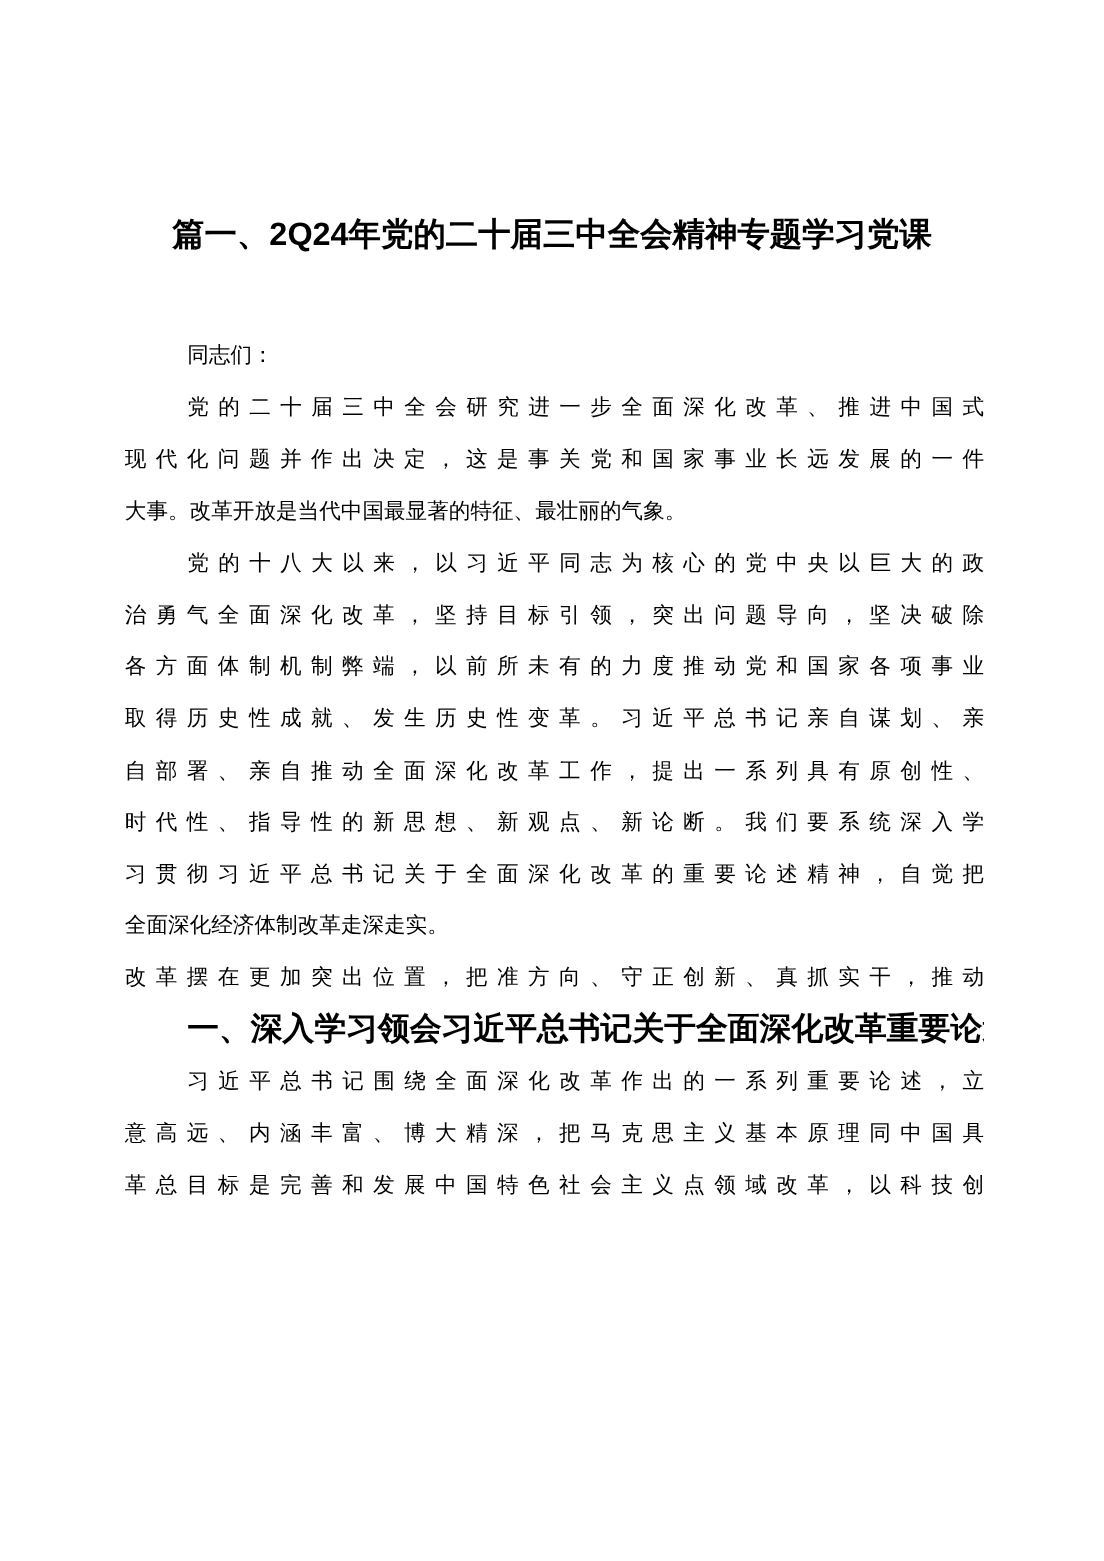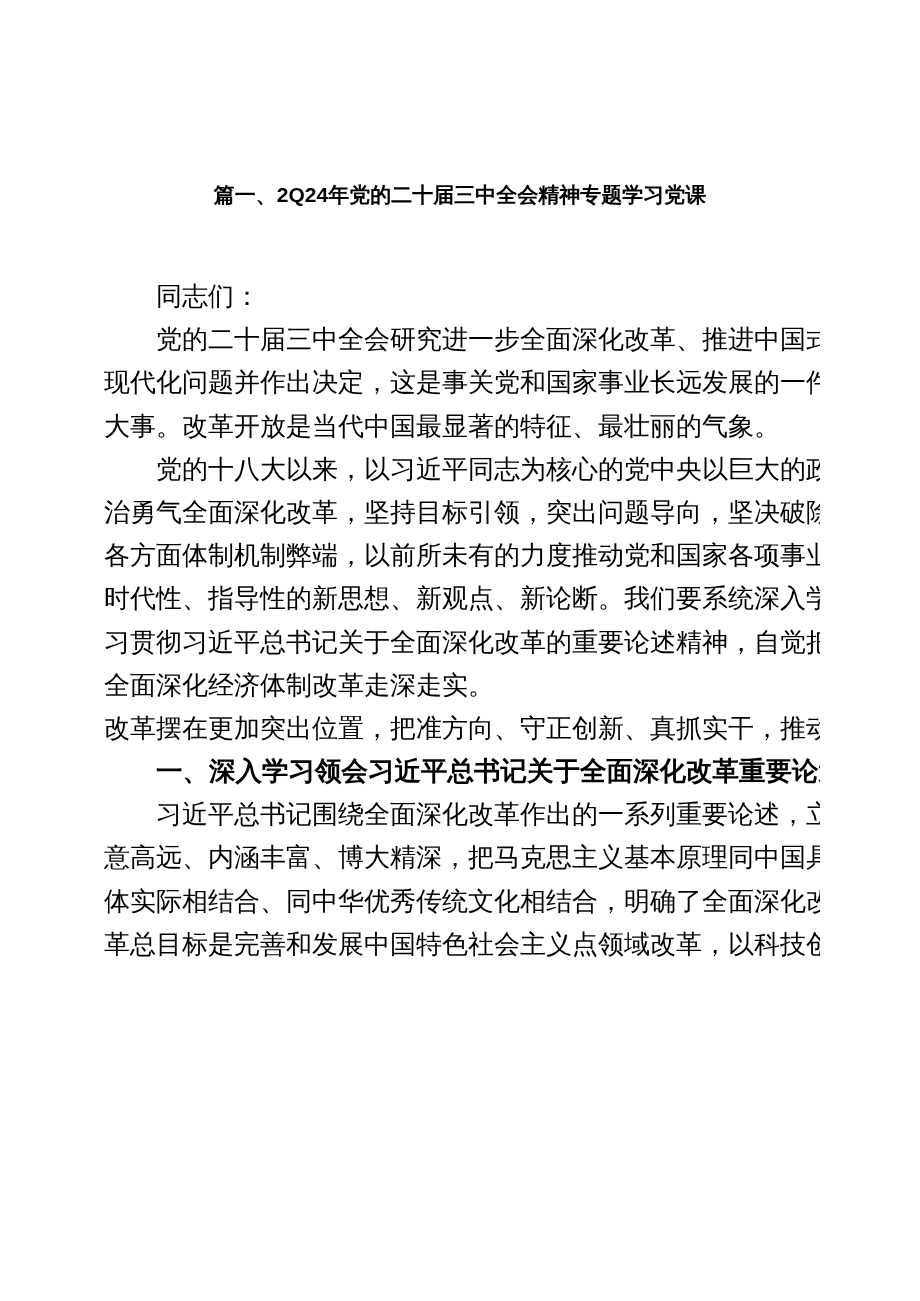--- a/index.html
+++ b/index.html
@@ -15,34 +15,34 @@
     color: #000000;
     overflow: hidden;
   }
   .doc-title {
     margin: 0;
     padding-top: 173px;
     width: 920px;
     text-align: center;
     font-family: "Liberation Sans", sans-serif;
     font-weight: bold;
-    font-size: 21px;
+    font-size: 27px;
     line-height: 44px;
     letter-spacing: 0px;
     transform-origin: center top;
   }
   .body-col {
     width: 716px;
     margin-left: 104px;
     margin-top: 58px;
   }
   .tline {
     height: 43.2px;
     line-height: 43.2px;
-    font-size: 26px;
+    font-size: 18px;
     font-family: "DejaVu Serif", "Liberation Serif", serif;
     text-align: justify;
     text-align-last: justify;
     white-space: nowrap;
     overflow: hidden;
   }
   .tline.end {
     text-align-last: left;
   }
   .tline.indent {
@@ -70,31 +70,32 @@
     <div>
       <div class="tline indent">党的二十届三中全会研究进一步全面深化改革、推进中国式</div>
       <div class="tline">现代化问题并作出决定，这是事关党和国家事业长远发展的一件</div>
       <div class="tline end">大事。改革开放是当代中国最显著的特征、最壮丽的气象。</div>
     </div>
 
     <div>
       <div class="tline indent">党的十八大以来，以习近平同志为核心的党中央以巨大的政</div>
       <div class="tline">治勇气全面深化改革，坚持目标引领，突出问题导向，坚决破除</div>
       <div class="tline">各方面体制机制弊端，以前所未有的力度推动党和国家各项事业</div>
+      <div class="tline">取得历史性成就、发生历史性变革。习近平总书记亲自谋划、亲</div>
+      <div class="tline">自部署、亲自推动全面深化改革工作，提出一系列具有原创性、</div>
       <div class="tline">时代性、指导性的新思想、新观点、新论断。我们要系统深入学</div>
       <div class="tline">习贯彻习近平总书记关于全面深化改革的重要论述精神，自觉把</div>
       <div class="tline end">全面深化经济体制改革走深走实。</div>
       <div class="tline">改革摆在更加突出位置，把准方向、守正创新、真抓实干，推动</div>
     </div>
 
     <div>
       <div class="tline hd indent">一、深入学习领会习近平总书记关于全面深化改革重要论述</div>
     </div>
 
     <div>
       <div class="tline indent">习近平总书记围绕全面深化改革作出的一系列重要论述，立</div>
       <div class="tline">意高远、内涵丰富、博大精深，把马克思主义基本原理同中国具</div>
-      <div class="tline">体实际相结合、同中华优秀传统文化相结合，明确了全面深化改</div>
       <div class="tline">革总目标是完善和发展中国特色社会主义点领域改革，以科技创</div>
     </div>
 
   </div>
 </div>
 
 </body></html>

